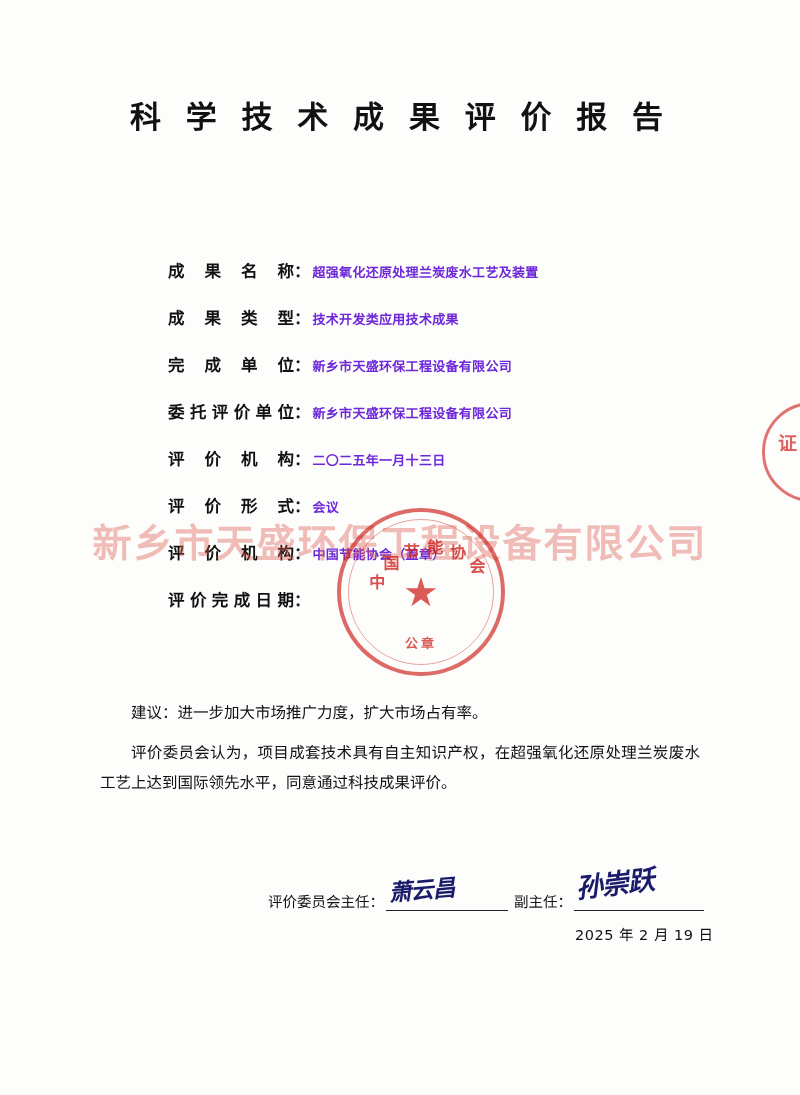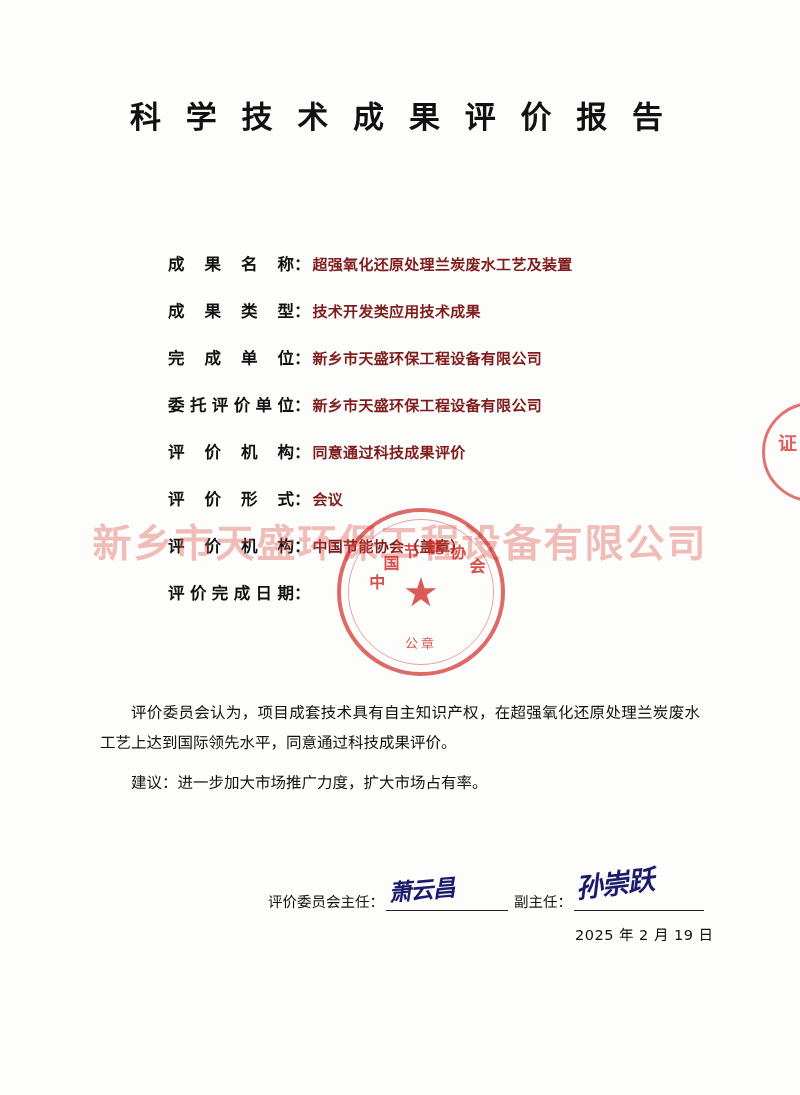--- a/index.html
+++ b/index.html
@@ -44,21 +44,21 @@
     text-align: center;
     font-size: 18px;
     font-weight: bold;
     letter-spacing: 1.5px;
     color: #111;
   }
 
   
   .fields {
     position: absolute;
-    top: 251px;
+    top: 258px;
     left: 0;
     width: 800px;
   }
   .field-row {
     display: flex;
     align-items: baseline;
     margin-bottom: 23px;
     padding-left: 168px;
   }
   .field-label {
@@ -76,23 +76,23 @@
     width: 100%;
     text-align: justify;
     text-align-last: justify;
   }
   .field-colon {
     font-size: 16.5px;
     font-weight: bold;
     margin-right: 2px;
   }
   .field-value {
-    font-size: 15px;
-    font-weight: bold;
-    color: #7f1d1d;
+    font-size: 13px;
+    font-weight: bold;
+    color: #6d28d9;
     letter-spacing: 0.3px;
   }
 
   
   .paragraphs {
     position: absolute;
     top: 698px;
     left: 100px;
     width: 600px;
   }
@@ -220,21 +220,21 @@
     color: rgba(206, 32, 28, 0.85);
     transform-origin: 0 0;
   }
   .seal-bottom-text {
     position: absolute;
     bottom: 20px;
     left: 0;
     width: 100%;
     text-align: center;
     font-size: 13px;
-    font-weight: normal;
+    font-weight: bold;
     color: rgba(206, 32, 28, 0.8);
     letter-spacing: 3px;
   }
 
   
   .seal-edge {
     position: absolute;
     top: 402px;
     left: 762px;
     width: 100px;
@@ -294,21 +294,21 @@
         </span>
       <span class="field-colon">：</span>
       <span class="field-value">新乡市天盛环保工程设备有限公司</span>
     </div>
 
     <div class="field-row">
       <span class="field-label">
           <span class="lab-txt">评价机构</span>
         </span>
       <span class="field-colon">：</span>
-      <span class="field-value">同意通过科技成果评价</span>
+      <span class="field-value">二〇二五年一月十三日</span>
     </div>
 
     <div class="field-row">
       <span class="field-label">
           <span class="lab-txt">评价形式</span>
         </span>
       <span class="field-colon">：</span>
       <span class="field-value">会议</span>
     </div>
 
@@ -323,22 +323,22 @@
     <div class="field-row">
       <span class="field-label">
           <span class="lab-txt">评价完成日期</span>
         </span>
       <span class="field-colon">：</span>
     </div>
 
   </div>
 
   <div class="paragraphs">
+    <div class="para">建议：进一步加大市场推广力度，扩大市场占有率。</div>
     <div class="para">评价委员会认为，项目成套技术具有自主知识产权，在超强氧化还原处理兰炭废水工艺上达到国际领先水平，同意通过科技成果评价。</div>
-    <div class="para">建议：进一步加大市场推广力度，扩大市场占有率。</div>
   </div>
 
   <div class="sign-area">
     <div class="sign-row">
       <span class="sign-label">评价委员会主任：</span>
       <span class="sign-line">
         <span class="handwriting">萧云昌</span>
       </span>
       <span class="sign-label">副主任：</span>
       <span class="sign-line second">

